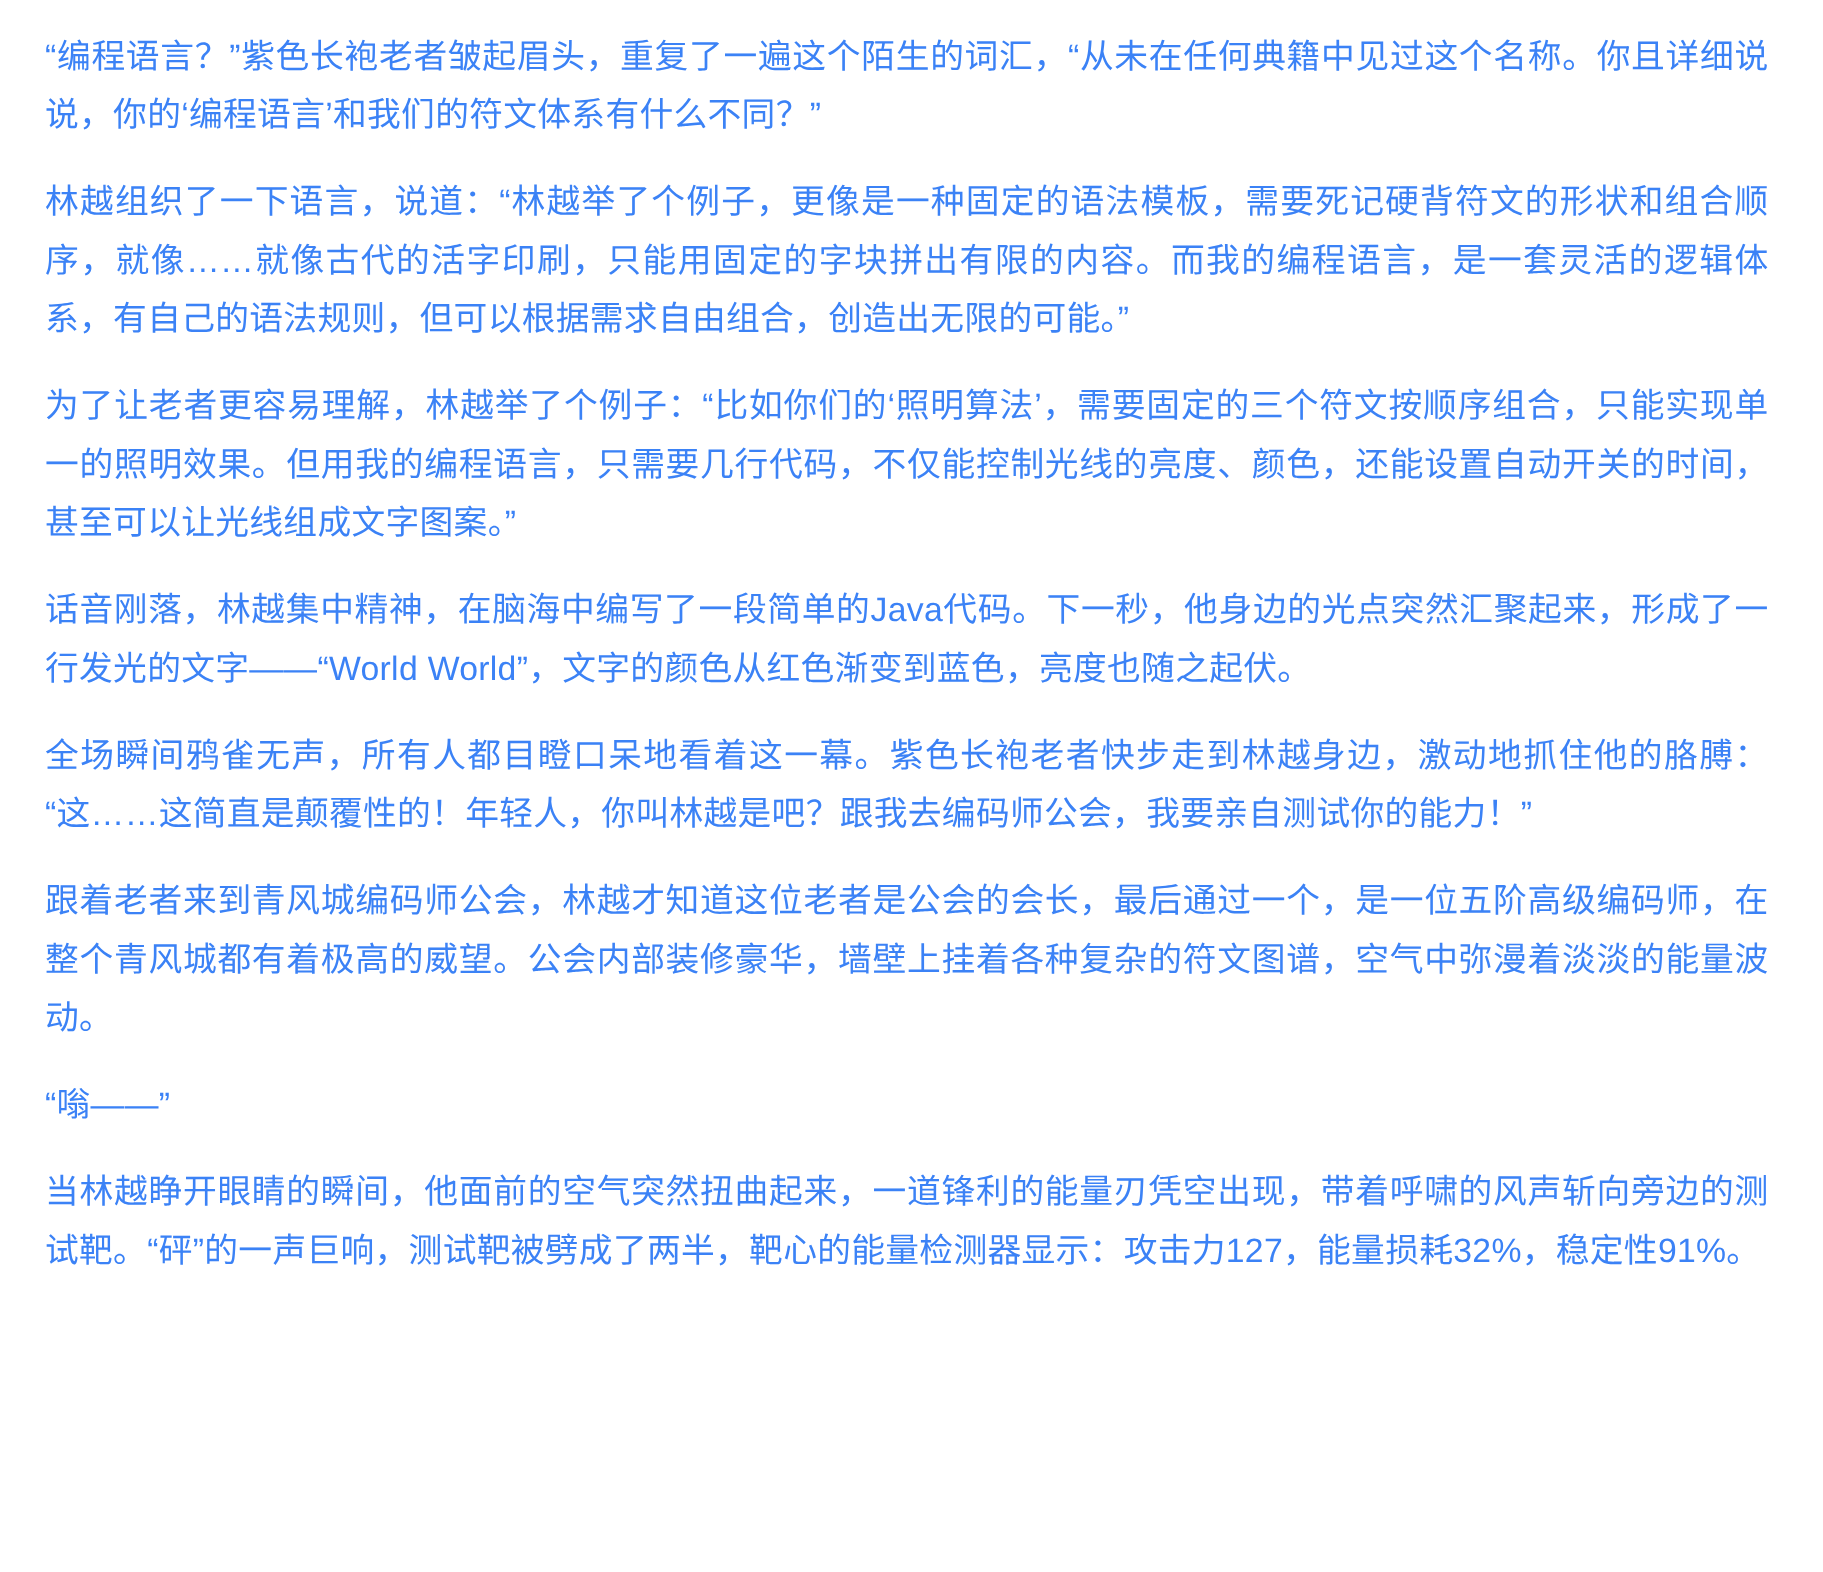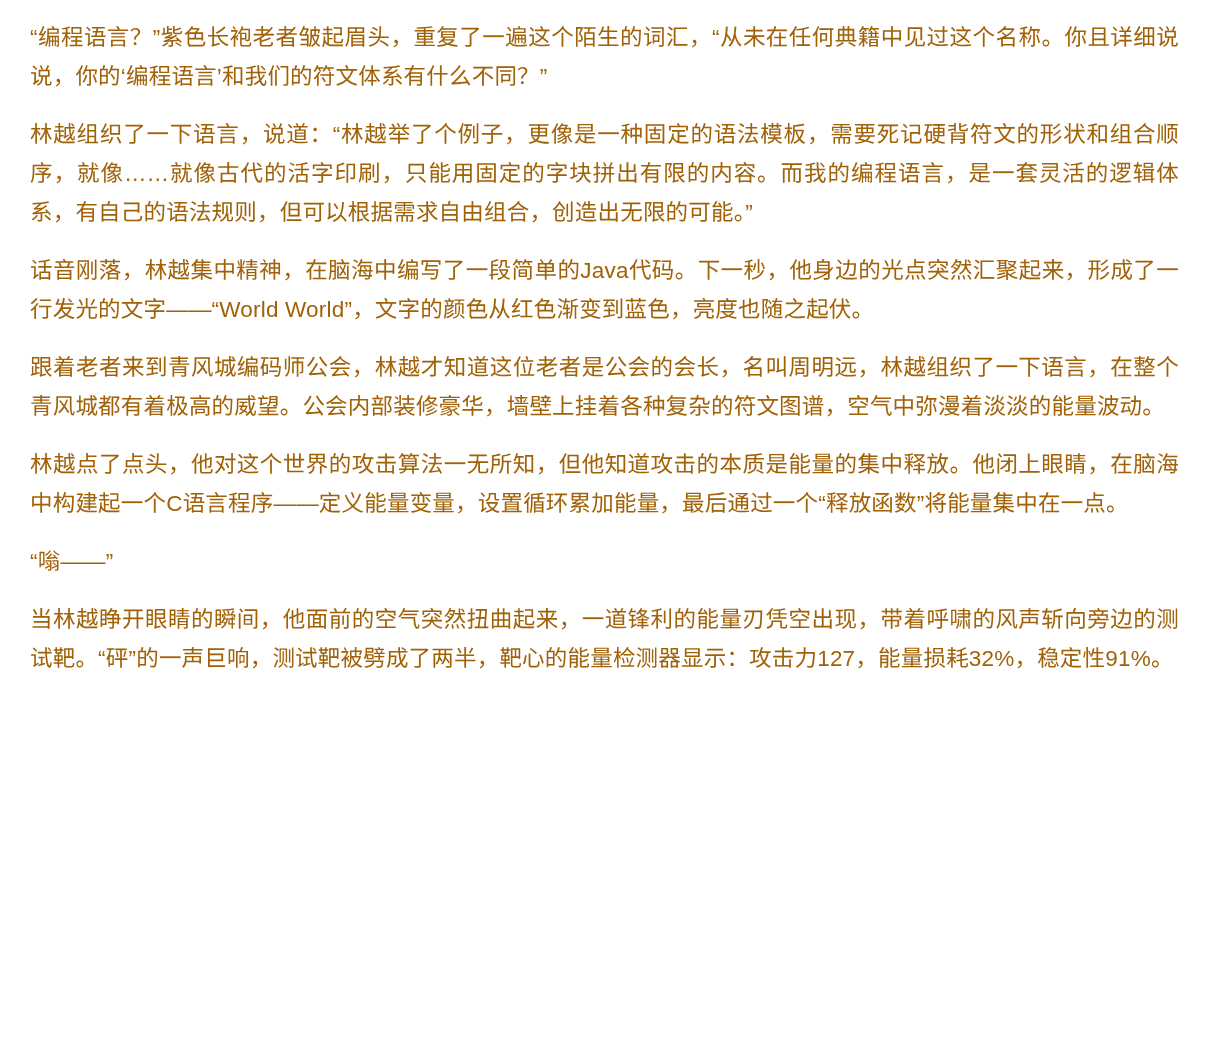--- a/index.html
+++ b/index.html
@@ -21,32 +21,33 @@
     padding: 18px 36px 10px 30px;
     width: 1215px;
   }
   p.para {
     margin: 0 0 19px 0;
     font-size: 22.5px;
     line-height: 39px;
     letter-spacing: 0.2px;
     text-align: justify;
     text-justify: inter-character;
-    color: #a16207;
+    color: #3b82f6;
     white-space: pre-wrap;
   }
   p.para:last-child {
     margin-bottom: 0;
   }
 </style>
 </head>
 <body>
 
 <div class="page">
   <p class="para">“编程语言？”紫色长袍老者皱起眉头，重复了一遍这个陌生的词汇，“从未在任何典籍中见过这个名称。你且详细说说，你的‘编程语言’和我们的符文体系有什么不同？”</p>
   <p class="para">林越组织了一下语言，说道：“林越举了个例子，更像是一种固定的语法模板，需要死记硬背符文的形状和组合顺序，就像……就像古代的活字印刷，只能用固定的字块拼出有限的内容。而我的编程语言，是一套灵活的逻辑体系，有自己的语法规则，但可以根据需求自由组合，创造出无限的可能。”</p>
+  <p class="para">为了让老者更容易理解，林越举了个例子：“比如你们的‘照明算法’，需要固定的三个符文按顺序组合，只能实现单一的照明效果。但用我的编程语言，只需要几行代码，不仅能控制光线的亮度、颜色，还能设置自动开关的时间，甚至可以让光线组成文字图案。”</p>
   <p class="para">话音刚落，林越集中精神，在脑海中编写了一段简单的Java代码。下一秒，他身边的光点突然汇聚起来，形成了一行发光的文字——“World World”，文字的颜色从红色渐变到蓝色，亮度也随之起伏。</p>
-  <p class="para">跟着老者来到青风城编码师公会，林越才知道这位老者是公会的会长，名叫周明远，林越组织了一下语言，在整个青风城都有着极高的威望。公会内部装修豪华，墙壁上挂着各种复杂的符文图谱，空气中弥漫着淡淡的能量波动。</p>
-  <p class="para">林越点了点头，他对这个世界的攻击算法一无所知，但他知道攻击的本质是能量的集中释放。他闭上眼睛，在脑海中构建起一个C语言程序——定义能量变量，设置循环累加能量，最后通过一个“释放函数”将能量集中在一点。</p>
+  <p class="para">全场瞬间鸦雀无声，所有人都目瞪口呆地看着这一幕。紫色长袍老者快步走到林越身边，激动地抓住他的胳膊：“这……这简直是颠覆性的！年轻人，你叫林越是吧？跟我去编码师公会，我要亲自测试你的能力！”</p>
+  <p class="para">跟着老者来到青风城编码师公会，林越才知道这位老者是公会的会长，最后通过一个，是一位五阶高级编码师，在整个青风城都有着极高的威望。公会内部装修豪华，墙壁上挂着各种复杂的符文图谱，空气中弥漫着淡淡的能量波动。</p>
   <p class="para">“嗡——”</p>
   <p class="para">当林越睁开眼睛的瞬间，他面前的空气突然扭曲起来，一道锋利的能量刃凭空出现，带着呼啸的风声斩向旁边的测试靶。“砰”的一声巨响，测试靶被劈成了两半，靶心的能量检测器显示：攻击力127，能量损耗32%，稳定性91%。</p>
 
 </div>
 
 </body></html>

